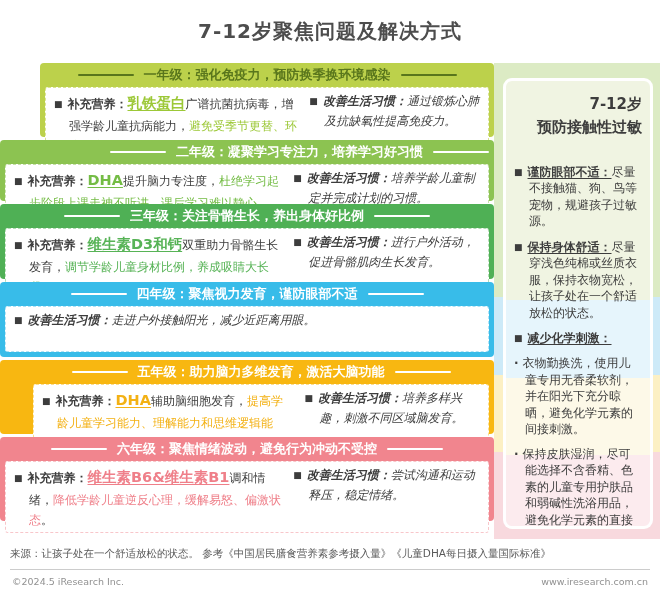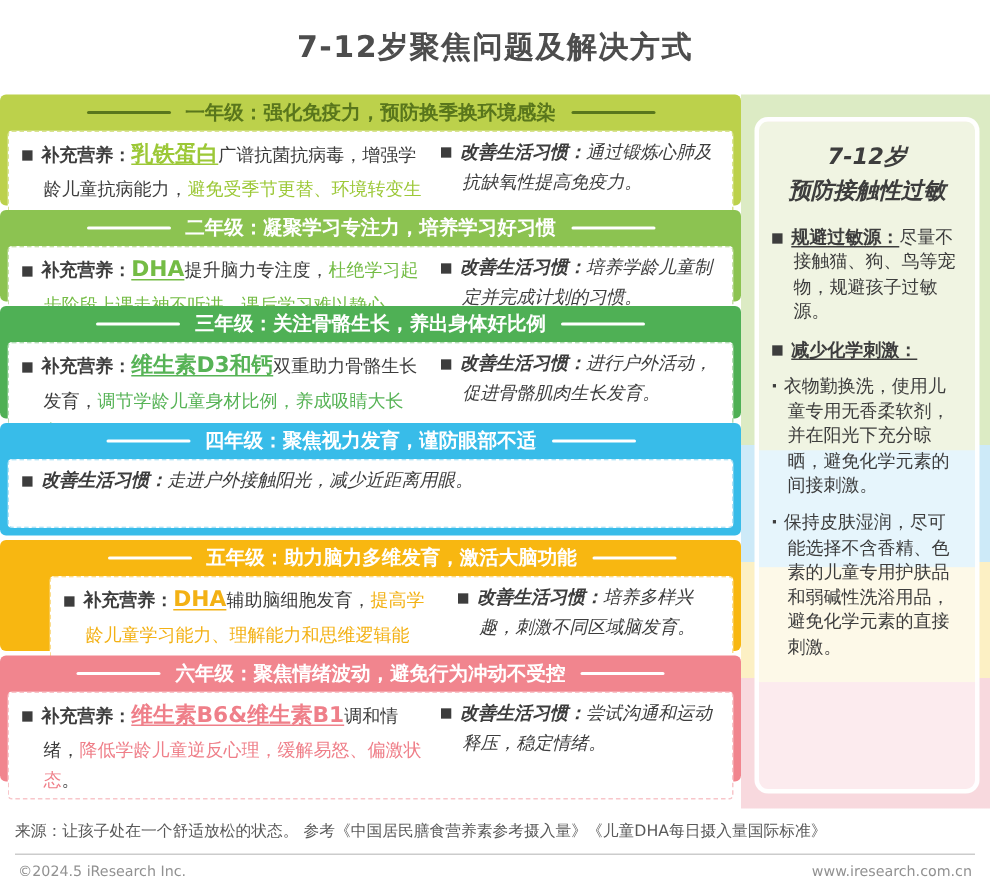--- a/index.html
+++ b/index.html
@@ -9,22 +9,22 @@
 
   
   .title { height:63px; display:flex; align-items:center; justify-content:center;
            font-size:20px; font-weight:bold; color:#4d4d4d; letter-spacing:1px; }
 
   
   .content { display:flex; width:660px; height:476px; }
   .main { width:494px; display:flex; flex-direction:column; row-gap:3px; }
 
   .row { border-radius:4px; padding:0 5px 5px; display:flex; flex-direction:column; flex:none; }
-  .row-1 { height:74px; --c:#bcd14b; --light:#d9e491; --accent:#9cc837; }
-  .row-2 { height:61px; --c:#8cc351; --light:#c6e0a8; --accent:#74bc45; }
+  .row-1 { height:74px;margin-left:40px; --c:#bcd14b; --light:#d9e491; --accent:#9cc837; }
+  .row-2 { height:61px;align-items:flex-end; --c:#8cc351; --light:#c6e0a8; --accent:#74bc45; }
   .row-3 { height:75px; --c:#4fb055; --light:#b2dcb4; --accent:#57b356; }
   .row-4 { height:75px; --c:#38bce9; --light:#b0e3f6; --accent:#2fbdec; }
   .row-5 { height:74px;padding-left:33px; --c:#f8b711; --light:#fbdd8e; --accent:#f3b114; }
   .row-6 { height:84px; --c:#f1858e; --light:#f8c6ca; --accent:#ef7f89; }
   .row { background:var(--c); }
 
   .row-header { height:24px; flex:none; display:flex; align-items:center; justify-content:center;
                 gap:10px; color:#ffffff; font-weight:bold; font-size:13px; }
   .row-1 .row-header { color:#59761c; }
   .dash { width:56px; height:2px; background:currentColor; border-radius:1px; }
@@ -43,22 +43,22 @@
 
   
   .sidebar { width:166px; position:relative; flex:none;
              background:linear-gradient(180deg,#dcebc4 0px,#dcebc4 234px,#cdeaf8 234px,#cdeaf8 312px,
                         #fcf0c4 312px,#fcf0c4 389px,#f8d9de 389px,#f8d9de 476px); }
   .panel { position:absolute; left:9px; right:7px; top:15px; bottom:10px;
            border:3px solid rgba(255,255,255,0.95); border-radius:9px; overflow:hidden;
            background:linear-gradient(180deg,#f0f4e2 0px,#f0f4e2 219px,#e6f5fc 219px,#e6f5fc 297px,
                       #fdf9e8 297px,#fdf9e8 374px,#fcebee 374px,#fcebee 100%);
            padding:8px 8px; color:#3d3d3d; font-size:12px; line-height:1.38; }
-  .panel-title { text-align:center; font-weight:bold; font-size:15px; line-height:1.55;
-                 color:#3d3d3d; margin:4px 0 10px;font-style:italic; }
+  .panel-title { text-align:right; font-weight:bold; font-size:15px; line-height:1.55;
+                 color:#3d3d3d; margin:4px 0 24px; }
   .p-item { margin-bottom:9px; }
   .p-head { font-weight:bold; text-decoration:underline; text-underline-offset:2px; }
   .p-bullet { margin-top:8px; padding-left:11px; text-indent:-11px; }
   .dot { font-weight:bold; margin-right:4px; }
 
   
   .source { padding:8px 10px 5px; font-size:10.5px; color:#595959; }
   .bottombar { margin:3px 10px 17px; border-top:1px solid #cccccc;
                display:flex; justify-content:space-between; align-items:center;
                padding:6px 2px 0; font-size:9.5px; color:#919191; }
@@ -169,21 +169,24 @@
 
     </div>
 
     <div class="sidebar">
       <div class="panel">
         <div class="panel-title">
           <span>7-12岁</span><br>
           <span>预防接触性过敏</span>
         </div>
         <div class="p-item hang">
-          <span class="sq">■</span><span class="p-head">规避过敏源：</span><span>尽量不接触猫、狗、鸟等宠物，规避孩子过敏源。</span>
+          <span class="sq">■</span><span class="p-head">谨防眼部不适：</span><span>尽量不接触猫、狗、鸟等宠物，规避孩子过敏源。</span>
+        </div>
+        <div class="p-item hang">
+          <span class="sq">■</span><span class="p-head">保持身体舒适：</span><span>尽量穿浅色纯棉或丝质衣服，保持衣物宽松，让孩子处在一个舒适放松的状态。</span>
         </div>
         <div class="p-item hang">
           <span class="sq">■</span><span class="p-head">减少化学刺激：</span>
           <div class="p-bullet" style="text-indent:0; padding-left:0; margin-left:-15px;">
             <div class="p-bullet">
               <span class="dot">·</span><span>衣物勤换洗，使用儿童专用无香柔软剂，并在阳光下充分晾晒，避免化学元素的间接刺激。</span>
             </div>
             <div class="p-bullet">
               <span class="dot">·</span><span>保持皮肤湿润，尽可能选择不含香精、色素的儿童专用护肤品和弱碱性洗浴用品，避免化学元素的直接刺激。</span>
             </div>

